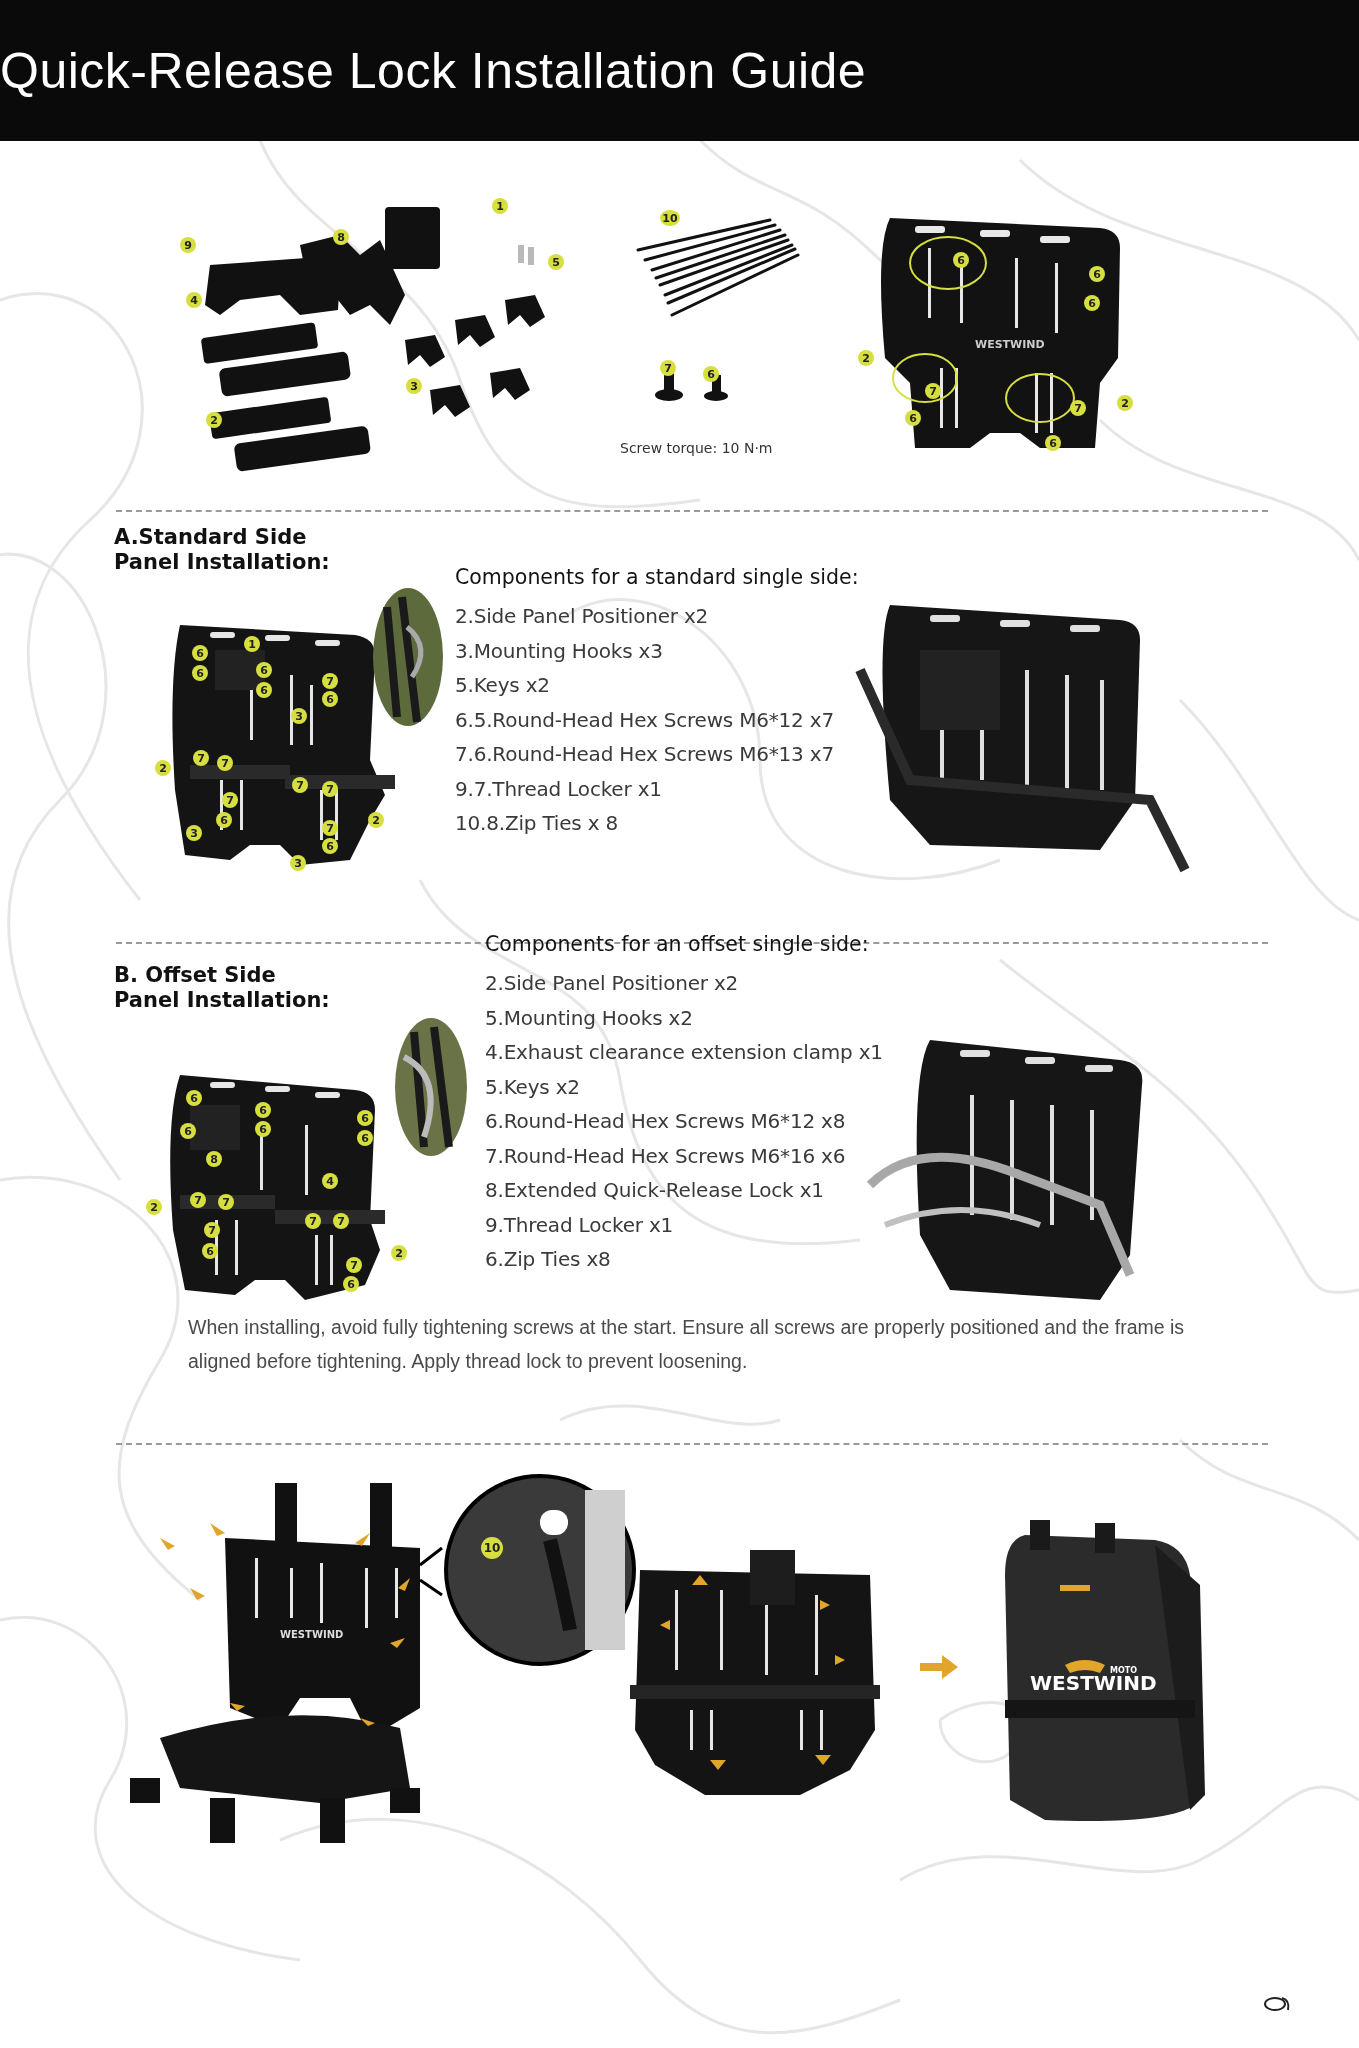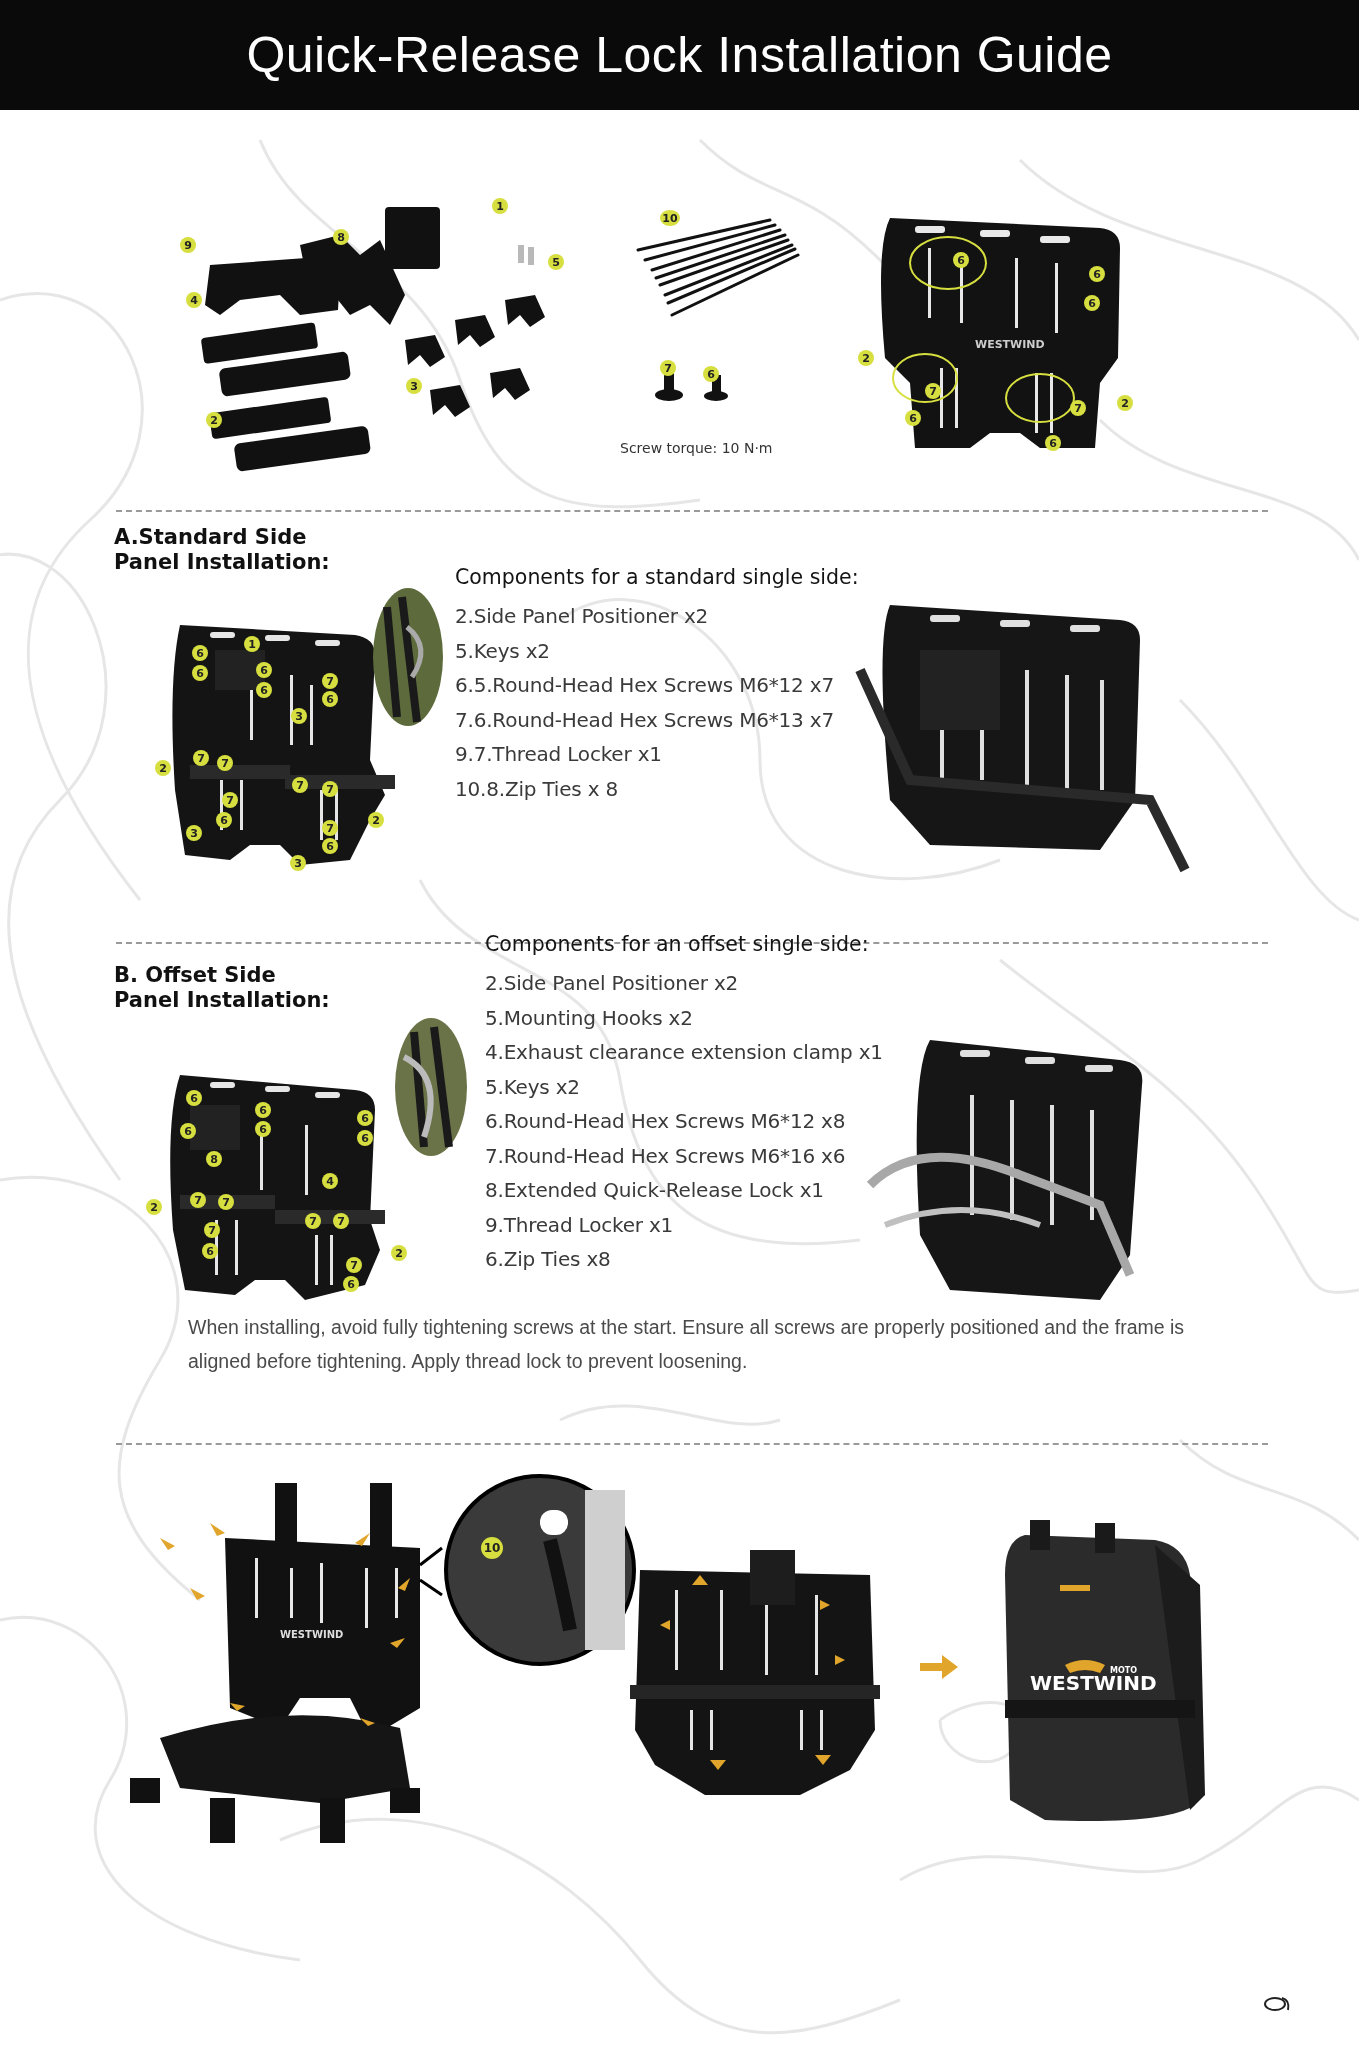--- a/index.html
+++ b/index.html
@@ -4,23 +4,23 @@
 <style>
   html, body { margin:0; padding:0; }
   body {
     width:1359px; height:2048px; position:relative; overflow:hidden;
     background:#ffffff;
     font-family:"Liberation Sans", "DejaVu Sans", sans-serif;
     color:#1a1a1a;
   }
   .topo { position:absolute; left:0; top:0; width:1359px; height:2048px; z-index:0; }
   .header {
-    position:absolute; left:0; top:0; width:1359px; height:110px;
+    position:absolute; left:0; top:0; width:1359px; height:141px;
     background:#0a0a0a; z-index:2;
-    display:flex; align-items:center; justify-content:center;
+    display:flex; align-items:center; justify-content:flex-start;
   }
   .header h1 {
     margin:0; color:#fff; font-weight:400; font-size:50px; letter-spacing:0.5px;
     font-family:"Liberation Sans", sans-serif;
   }
   .layer { position:absolute; z-index:1; }
   .divider {
     position:absolute; left:116px; width:1152px; height:0;
     border-top:2px dashed #9a9a9a; z-index:1;
   }
@@ -209,20 +209,21 @@
   <span class="badge sm" style="left:322px;top:781px">7</span>
   <span class="badge sm" style="left:368px;top:812px">2</span>
   <span class="badge sm" style="left:186px;top:825px">3</span>
   <span class="badge sm" style="left:322px;top:820px">7</span>
   <span class="badge sm" style="left:322px;top:838px">6</span>
   <span class="badge sm" style="left:290px;top:855px">3</span>
 
   <div class="components" style="left:455px;top:565px">
     <div class="heading">Components for a standard single side:</div>
     <div class="item">2.Side Panel Positioner x2</div>
+    <div class="item">3.Mounting Hooks x3</div>
     <div class="item">5.Keys x2</div>
     <div class="item">6.5.Round-Head Hex Screws M6*12 x7</div>
     <div class="item">7.6.Round-Head Hex Screws M6*13 x7</div>
     <div class="item">9.7.Thread Locker x1</div>
     <div class="item">10.8.Zip Ties x 8</div>
   </div>
 
   <svg class="layer" style="left:850px;top:600px" width="340" height="280" viewBox="0 0 340 280">
     <path d="M40 5 L270 20 Q290 22 290 40 L285 200 L250 250 L80 245 L40 200 Q25 40 40 5 Z" fill="#161616"></path>
     <g fill="#e0e0e0">

